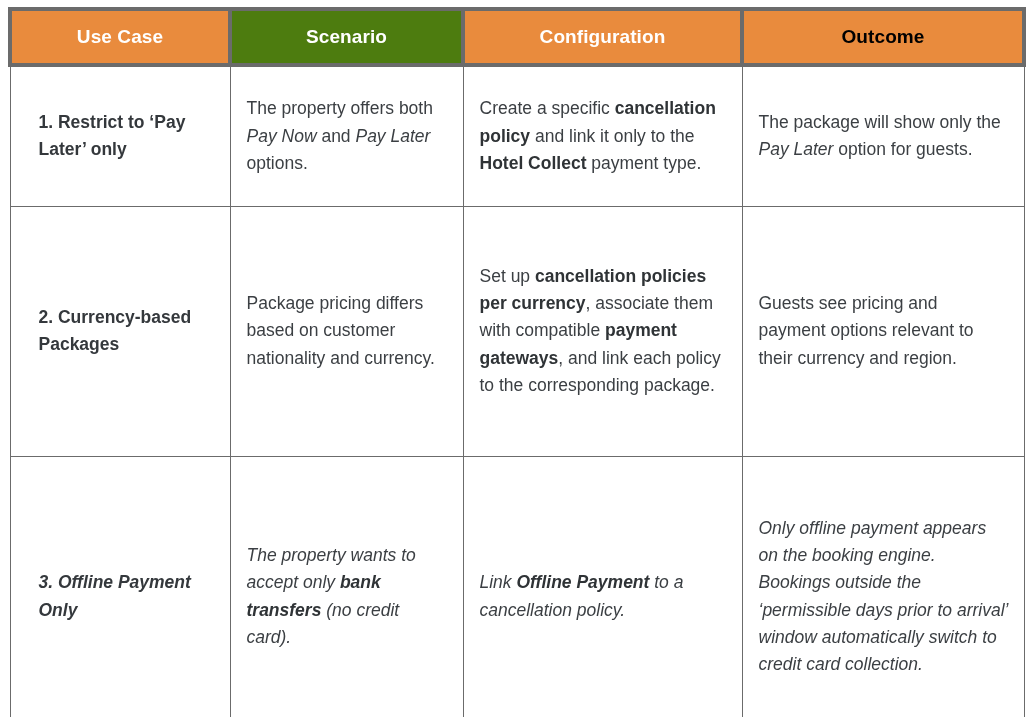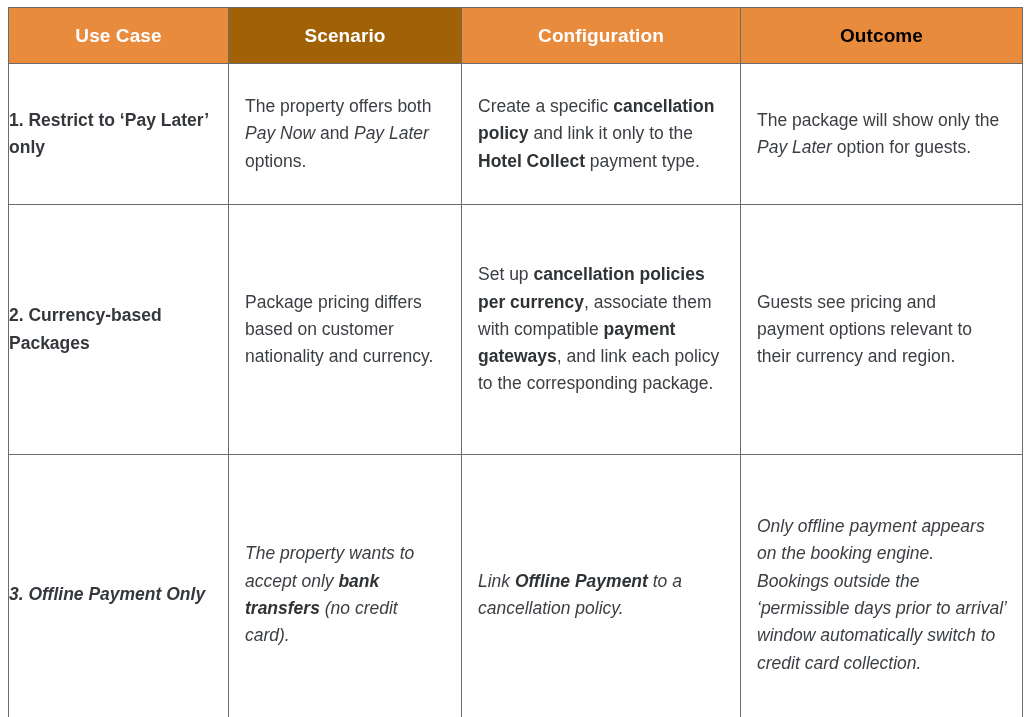--- a/index.html
+++ b/index.html
@@ -41,40 +41,40 @@
   thead th {
     background: #E98B3D;
     color: #FFFFFF;
     font-size: 19px;
     font-weight: bold;
     letter-spacing: 0.1px;
     text-align: center;
     vertical-align: middle;
     height: 56px;
     padding: 4px 6px;
-    border: 1px solid #a21caf;
+    border: 4px solid #a21caf;
     box-sizing: border-box;
   }
 
   
   tbody td {
     border: 1px solid #6b6b6b;
     box-sizing: border-box;
     vertical-align: middle;
     color: #3b3f43;
     font-size: 17.5px;
     line-height: 1.56;
     padding: 10px 16px 10px 16px;
     background: #ffffff;
   }
 
   tbody td.usecase {
     font-weight: bold;
     color: #34383c;
-    padding-left: 0;
+    padding-left: 28px;
     padding-right: 10px;
   }
 
   tbody tr.r1 td { height: 141px; }
   tbody tr.r2 td { height: 250px; }
   tbody tr.r3 td { height: 281px; font-style: italic; }
 
   tbody td p {
     margin: 0;
   }
@@ -89,21 +89,21 @@
   <table class="usecase-table">
     <colgroup>
       <col class="c1">
         <col class="c2">
         <col class="c3">
         <col class="c4">
     </colgroup>
     <thead>
       <tr>
         <th style="background: rgb(233, 139, 61); color: rgb(255, 255, 255); border-color: rgb(107, 107, 107);">Use Case</th>
-        <th style="background: #a16207; color: rgb(255, 255, 255); border-color: rgb(107, 107, 107);">Scenario</th>
+        <th style="background: #4d7c0f; color: rgb(255, 255, 255); border-color: rgb(107, 107, 107);">Scenario</th>
         <th style="background: rgb(233, 139, 61); color: rgb(255, 255, 255); border-color: rgb(107, 107, 107);">Configuration</th>
         <th style="background: rgb(233, 139, 61); color: #000000; border-color: rgb(107, 107, 107);">Outcome</th>
       </tr>
     </thead>
     <tbody>
       <tr class="r1">
         <td class="usecase" style="border-color: rgb(107, 107, 107);">1. Restrict to ‘Pay Later’ only</td>
         <td style="border-color: rgb(107, 107, 107);">
             <p><span>The property offers both </span><i>Pay Now</i><span> and </span><i>Pay Later</i><span> options.</span></p>
           </td>

